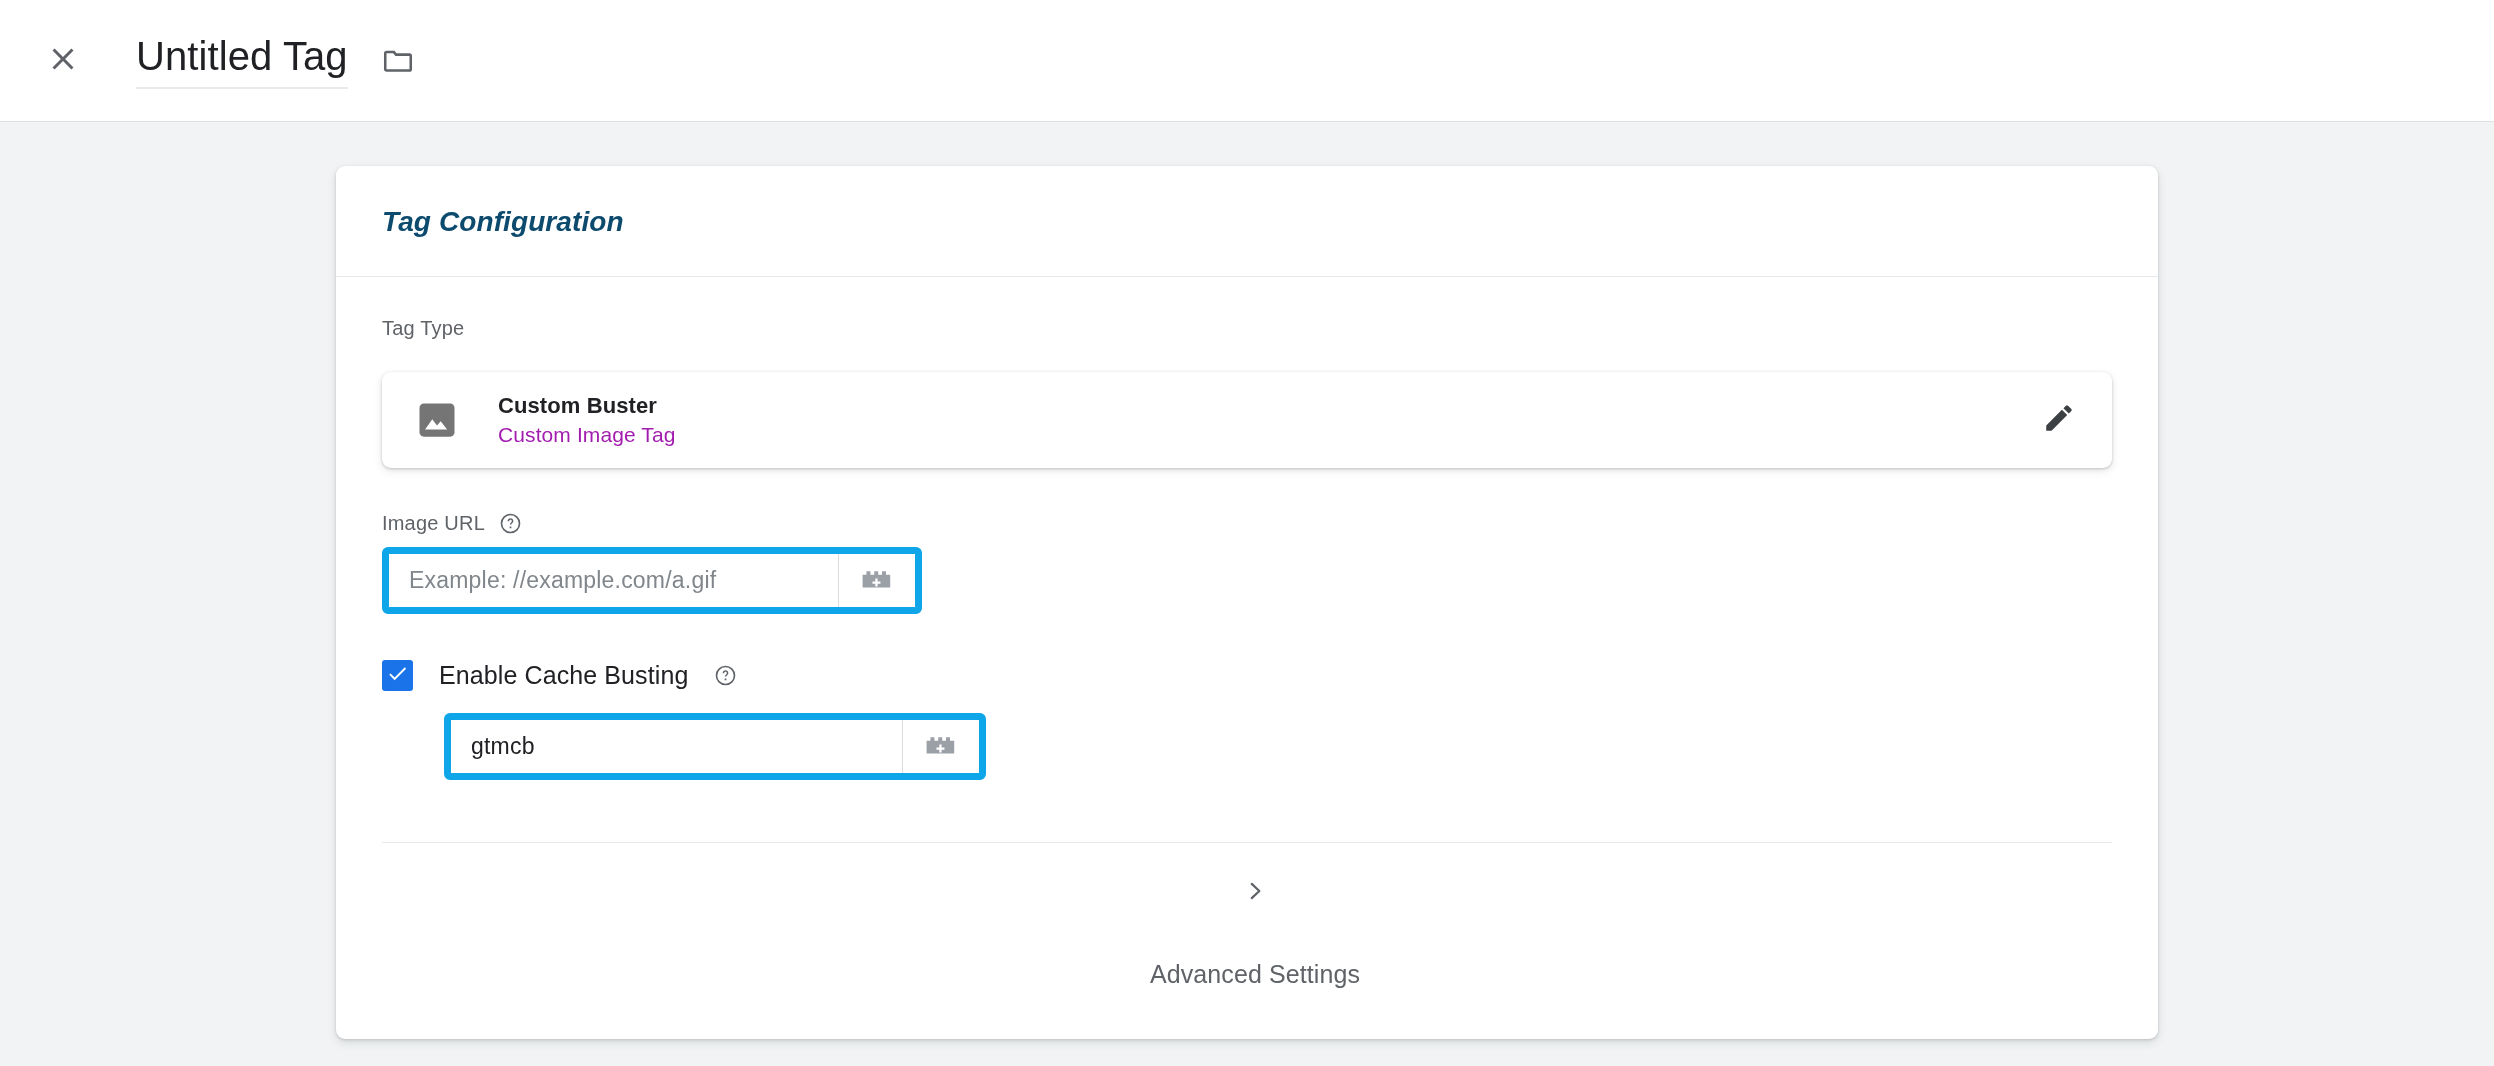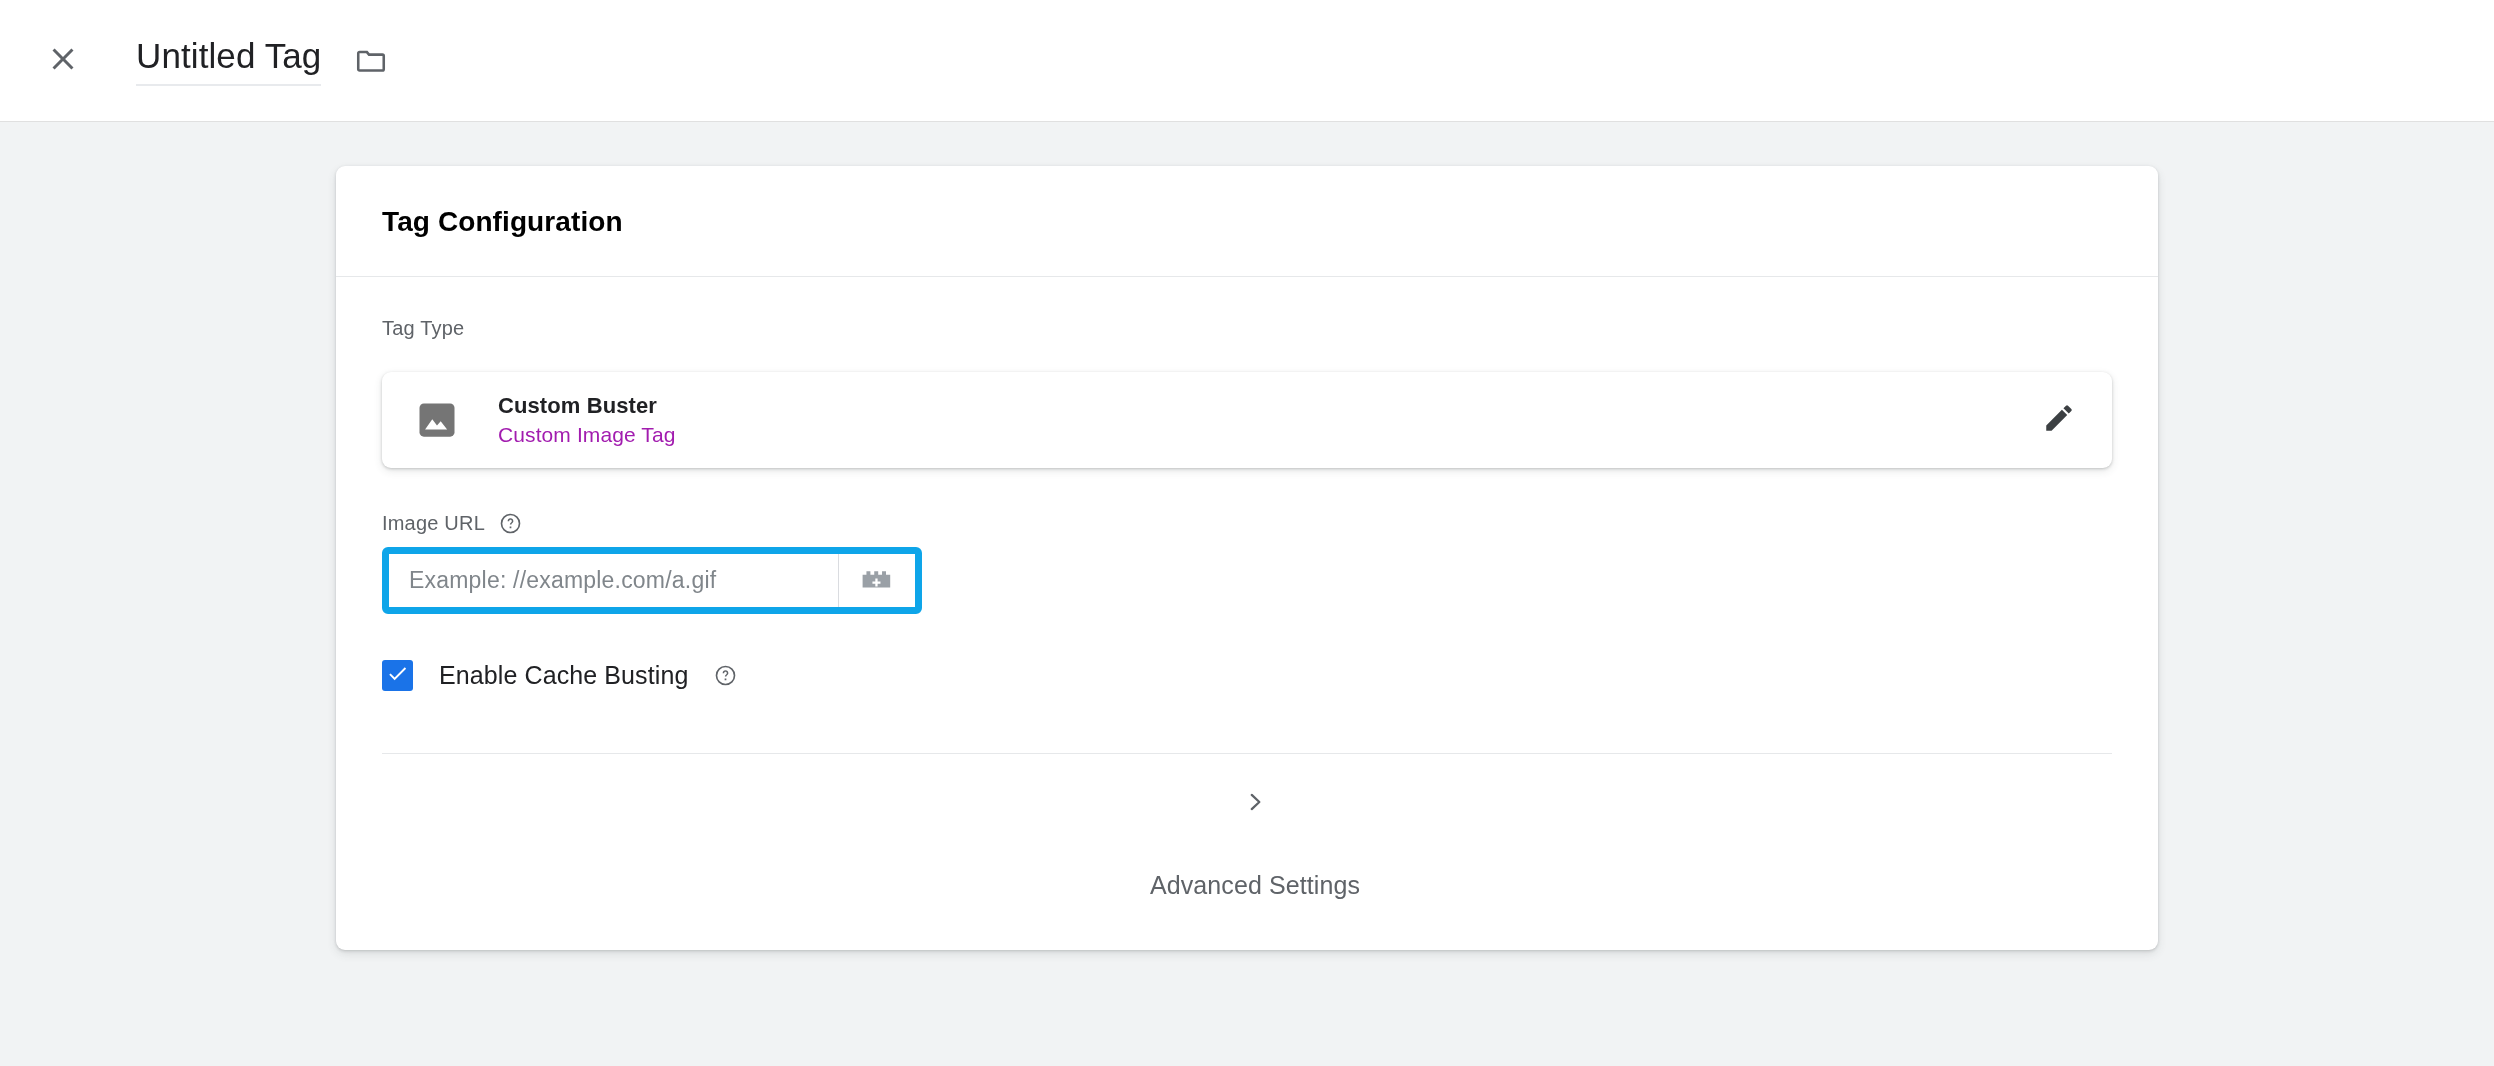--- a/index.html
+++ b/index.html
@@ -39,21 +39,21 @@
   }
 
   .title-wrap {
     display: flex;
     align-items: center;
     margin-left: 44px;
     gap: 28px;
   }
 
   .tag-title {
-    font-size: 35px;
+    font-size: 40px;
     color: #202124;
     letter-spacing: 0.1px;
     line-height: 1.2;
     padding-bottom: 7px;
     border-bottom: 2px solid #e8eaed;
     cursor: text;
     white-space: nowrap;
   }
 
   .folder-btn {
@@ -119,22 +119,23 @@
     border-radius: 9px;
     box-shadow: 0 1px 3px rgba(60,64,67,0.22), 0 4px 10px rgba(60,64,67,0.12);
   }
 
   .card-header {
     padding: 40px 46px 38px 46px;
     border-bottom: 1px solid #e6e8ea;
   }
   .card-header-title {
     font-size: 28px;
-    color: #000000;
-    letter-spacing: 0.1px;
+    color: #0c4a6e;
+    letter-spacing: 0.1px;
+    font-style: italic;
   }
 
   .card-body {
     padding: 40px 46px 0 46px;
   }
 
   .field-label {
     font-size: 20px;
     color: #5f6368;
     letter-spacing: 0.2px;
@@ -367,20 +368,31 @@
         <span class="checkbox-label">Enable Cache Busting</span>
         <span class="help-icon">
           <svg width="23" height="23" viewBox="0 0 24 24" aria-hidden="true">
             <circle cx="12" cy="12" r="9.4" fill="none" stroke="#5f6368" stroke-width="1.7"></circle>
             <path fill="#5f6368" d="M11.1 15.2h1.8v1.8h-1.8zm.9-8.6c-1.7 0-3 1.3-3 3h1.6c0-.8.6-1.4 1.4-1.4s1.4.6 1.4 1.4c0 1.4-2.1 1.3-2.1 3.5h1.6c0-1.6 2.1-1.7 2.1-3.5 0-1.7-1.3-3-3-3z"></path>
           </svg>
         </span>
       </div>
 
       <div class="field-block-sub">
+        <div class="input-row cb-width">
+          <input class="text-input" type="text" value="gtmcb" style="">
+          <button class="var-btn">
+            <span>
+              <svg width="36" height="30" viewBox="0 0 30 24" aria-hidden="true">
+                <path fill="#9aa0a6" d="M3 8.5h3.2V5.6h3.3v2.9h3.2V5.6h3.3v2.9h3.2V5.6h3.3v2.9H26V19H3z"></path>
+                <path fill="#ffffff" d="M13.6 11.6h1.9v2.4h2.4v1.9h-2.4v2.4h-1.9v-2.4h-2.4v-1.9h2.4z"></path>
+              </svg>
+            </span>
+          </button>
+        </div>
       </div>
 
       <div class="divider"></div>
 
       <div class="advanced-row">
         <span>
           <svg width="26" height="26" viewBox="0 0 24 24" aria-hidden="true">
             <path fill="none" stroke="#5f6368" stroke-width="2.1" stroke-linecap="round" stroke-linejoin="round" d="M9 5.5 16 12l-7 6.5"></path>
           </svg>
         </span>

